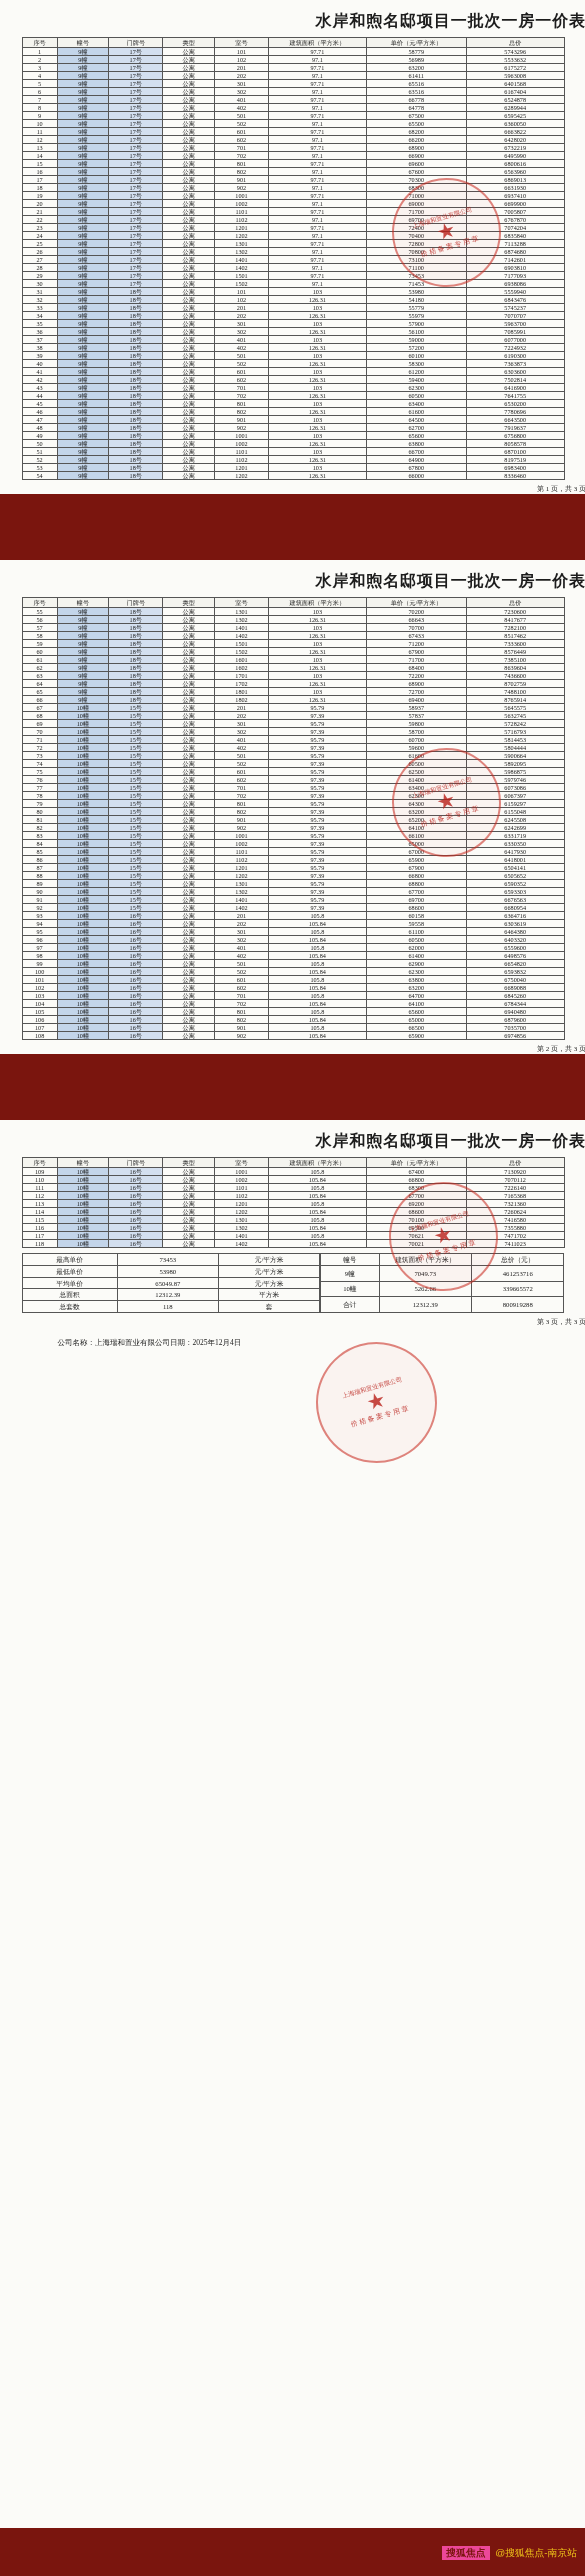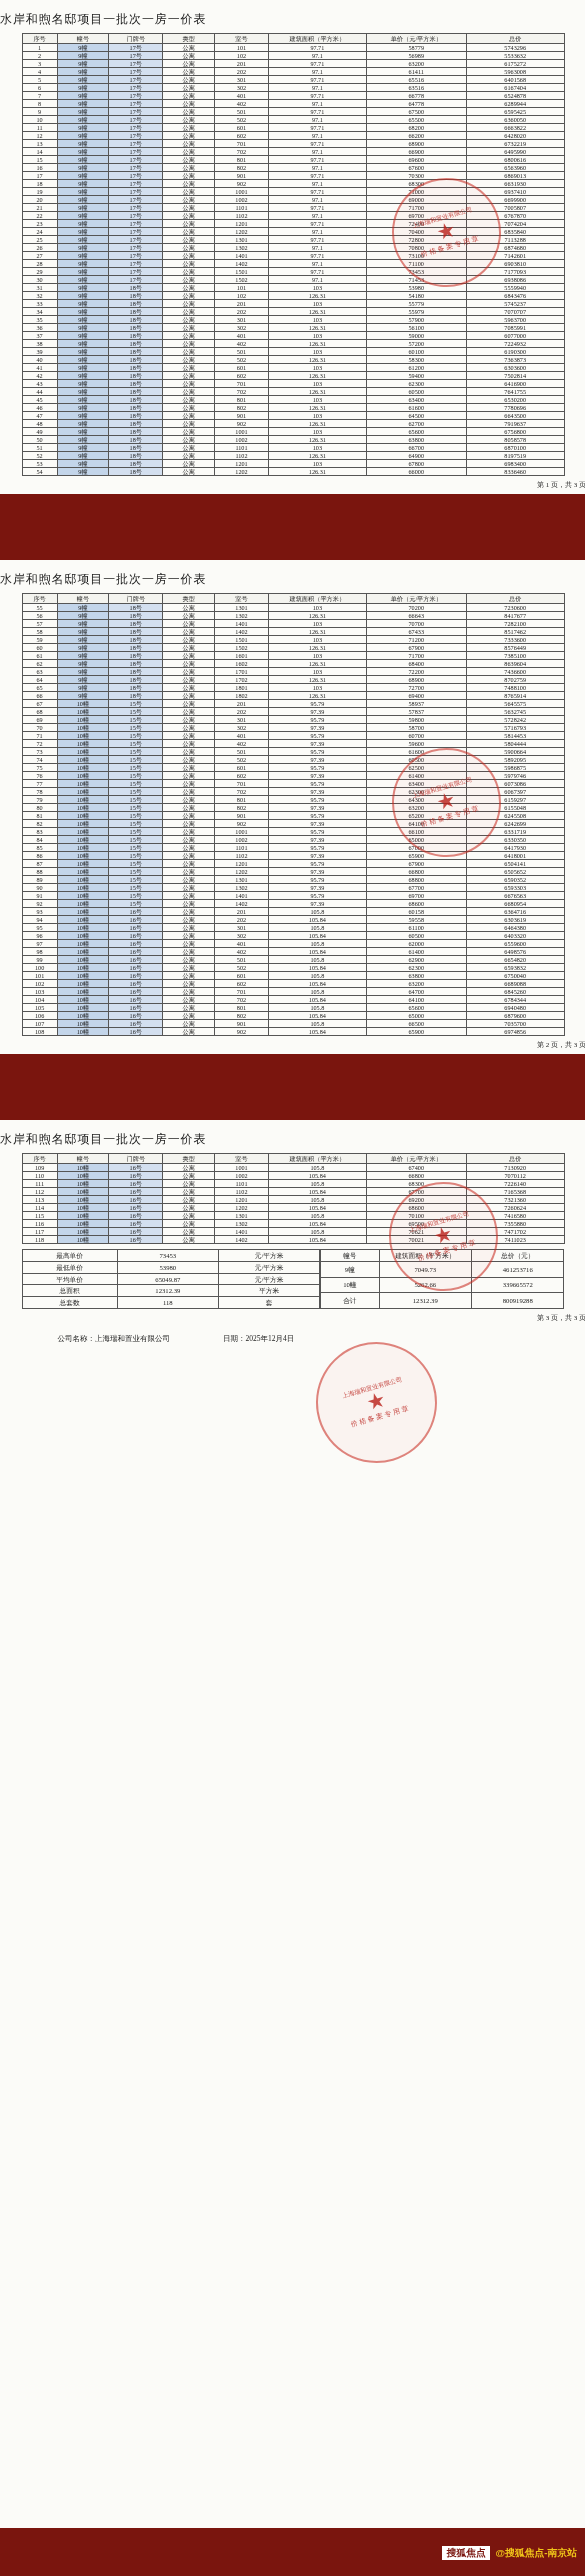--- a/index.html
+++ b/index.html
@@ -2,48 +2,48 @@
 <html style="font-size:14px"><head>
 <meta charset="utf-8">
 <style>
   html,body{margin:0;padding:0;background:#7a150e;}
   .sheet{width:586px;margin:0 auto;background:#7a150e;font-family:"Liberation Serif",serif;color:#1c1c1c;}
   .page{background:#fbfbf8;position:relative;overflow:hidden;box-sizing:border-box;padding-top:10.7px;}
   .page-1{height:494px;}
   .page-2{height:494px;}
   .page-3{height:1408px;}
   .band{height:66px;background:#7a150e;}
-  .doc-title{margin:0 0 5.3px 0;text-align:left;font-size:12px;font-weight:normal;letter-spacing:0.9px;}
+  .doc-title{margin:0 0 5.3px 0;text-align:right;font-size:16px;font-weight:bold;letter-spacing:0.9px;}
   table.price-table{width:543px;margin:0 auto;border-collapse:collapse;table-layout:fixed;}
   table.price-table th, table.price-table td{border:0.9px solid #555;font-size:6.2px;line-height:7px;padding:0;text-align:center;font-weight:normal;white-space:nowrap;overflow:hidden;}
   table.price-table th{padding:0.9px 0;background:#f4f4ef;}
   table.price-table td:nth-child(2){background:#c3d5ea;}
   table.price-table td:nth-child(3){background:#d3dfef;}
   .page-num{text-align:right;font-size:7px;margin-top:4.4px;}
   .sum-wrap{display:flex;width:543px;margin:5.3px auto 0;align-items:stretch;}
   .sum-wrap table{border-collapse:collapse;table-layout:fixed;}
   .sum-left{width:55%;}
   .sum-right{width:45%;}
   .sum-wrap th,.sum-wrap td{border:0.9px solid #555;font-size:6.7px;line-height:9px;padding:0.9px 1.8px;text-align:center;font-weight:normal;white-space:nowrap;overflow:hidden;}
   .notes{width:543px;margin:9px auto 0;font-size:7.5px;line-height:1.6;}
-  .company-line{width:543px;margin:10.7px auto 0;font-size:7.5px;display:flex;gap:53px;padding-left:36px;box-sizing:border-box;}
+  .company-line{width:543px;margin:10.7px auto 0;font-size:7.5px;display:flex;padding-left:36px;box-sizing:border-box;}
   .spacer{flex:1;}
   .stamp{position:absolute;border:2.7px solid rgba(198,40,30,.55);border-radius:50%;color:rgba(185,30,24,.8);display:flex;flex-direction:column;align-items:center;justify-content:center;transform:rotate(-16deg);pointer-events:none;background:rgba(230,60,45,.04);}
   .stamp-a{width:105px;height:105px;}
   .stamp-b{width:117px;height:117px;}
   .stamp .stamp-co{font-size:6.2px;width:75px;text-align:center;line-height:1.2;}
   .stamp .stamp-star{font-size:21px;line-height:1;}
   .stamp .stamp-cap{font-size:7px;letter-spacing:1.8px;}
   .pos-p1{top:178px;left:392px;}
   .pos-p2{top:188px;left:392px;}
   .pos-p3a{top:62px;left:389px;}
   .pos-p3b{top:222px;left:316px;}
   .bottom-band{height:50px;background:#7a150e;display:flex;align-items:center;justify-content:flex-end;padding-right:9px;gap:5.3px;font-family:"Liberation Sans",sans-serif;}
-  .wm-brand{background:#ffffff;color:#7a150e;font-weight:bold;font-size:9.8px;padding:0.9px 4.4px;}
-  .wm-handle{color:#f0c419;font-size:9.8px;font-weight:bold;}
+  .wm-brand{background:#ec4899;color:#7a150e;font-weight:bold;font-size:9.8px;padding:0.9px 4.4px;}
+  .wm-handle{color:#f0c419;font-size:9.8px;}
 </style>
 </head>
 <body>
 
 <div class="sheet">
 
   <section class="page page-1">
     <h1 class="doc-title">水岸和煦名邸项目一批次一房一价表</h1>
     <table class="price-table">
       <colgroup>

